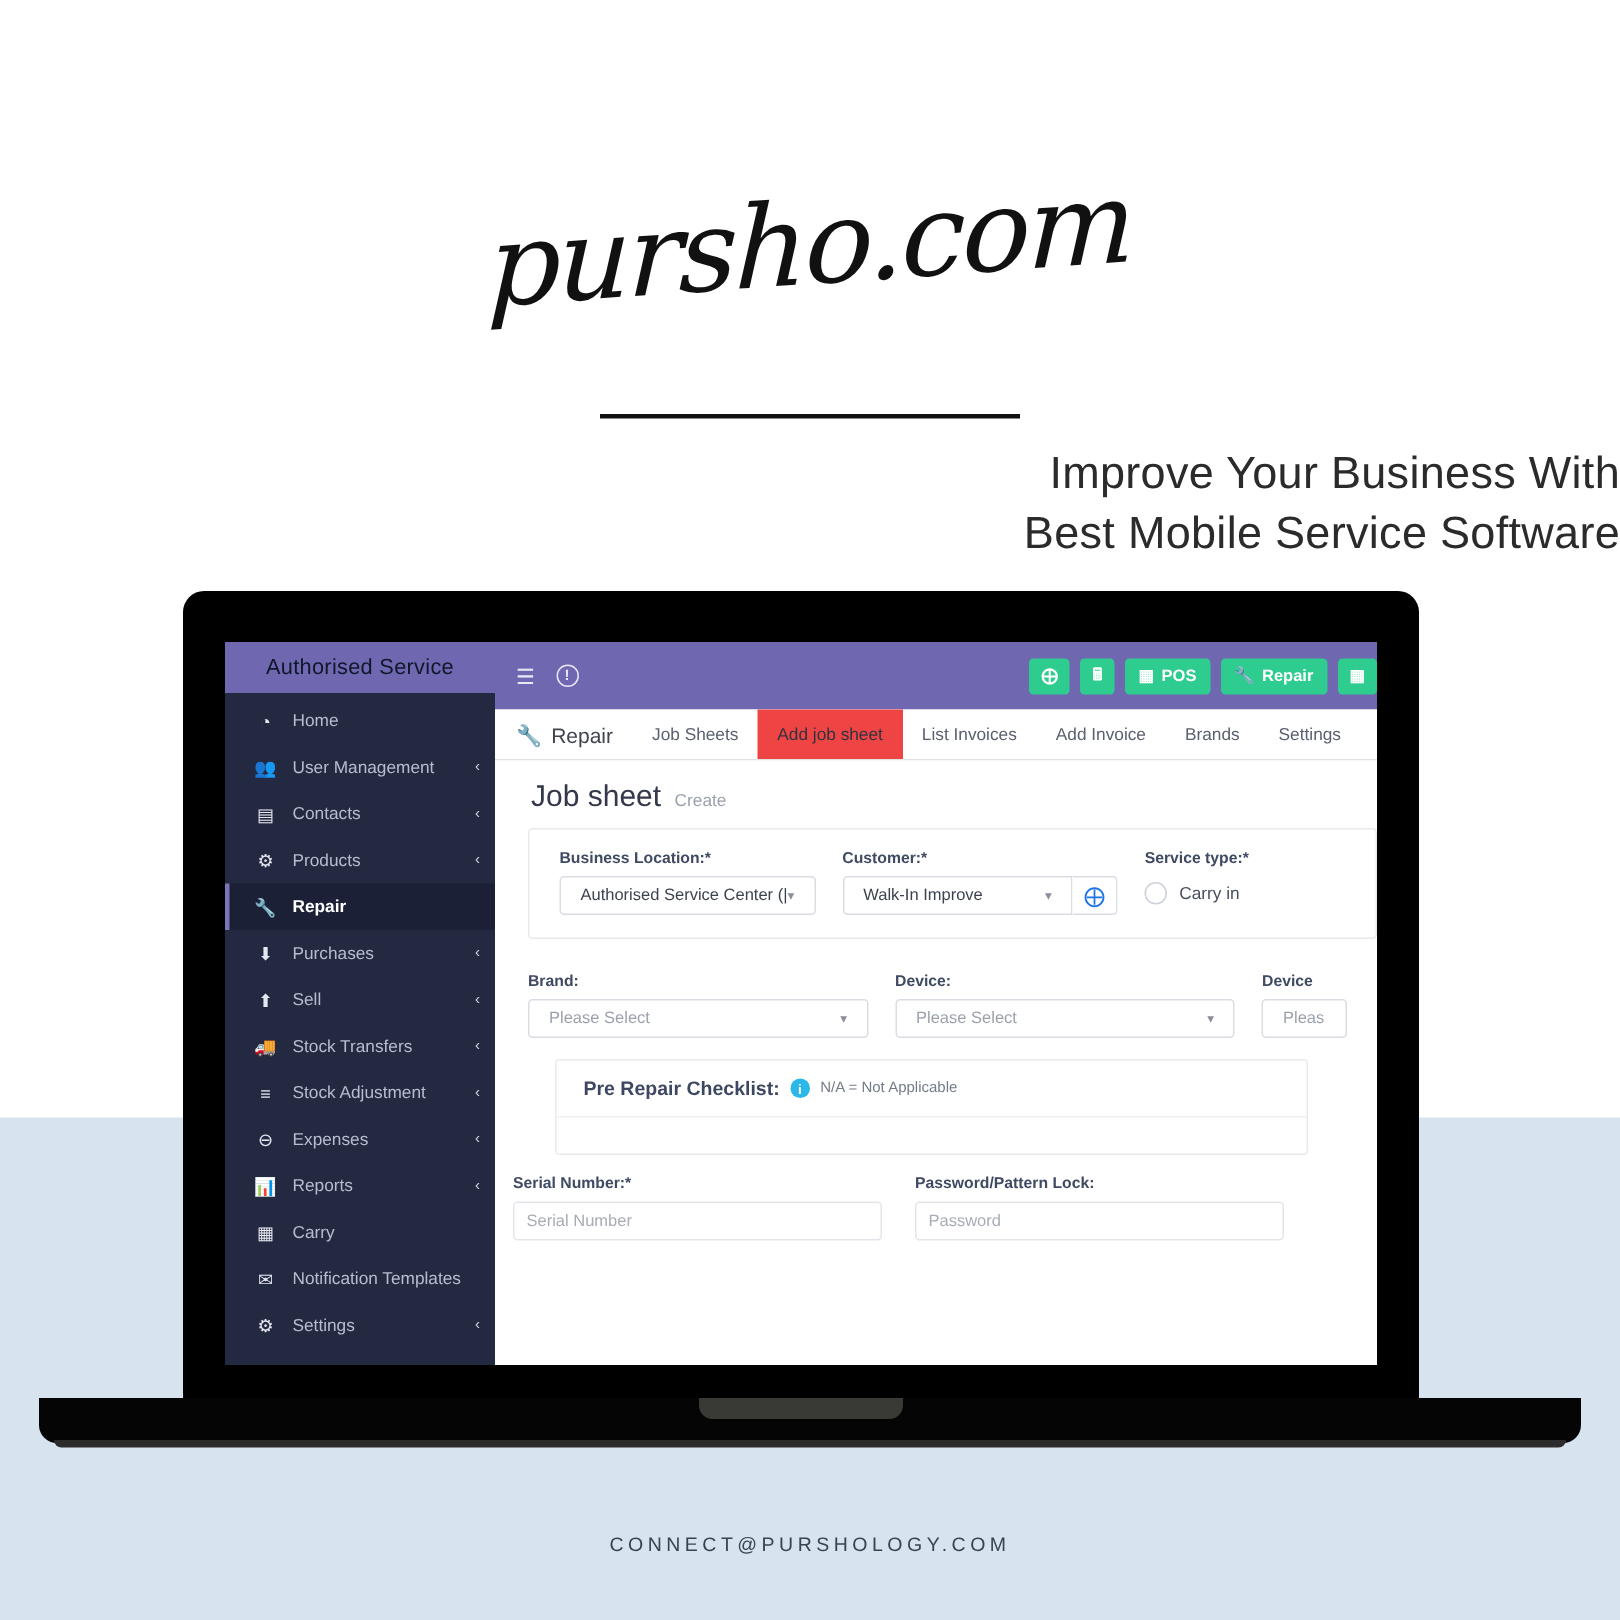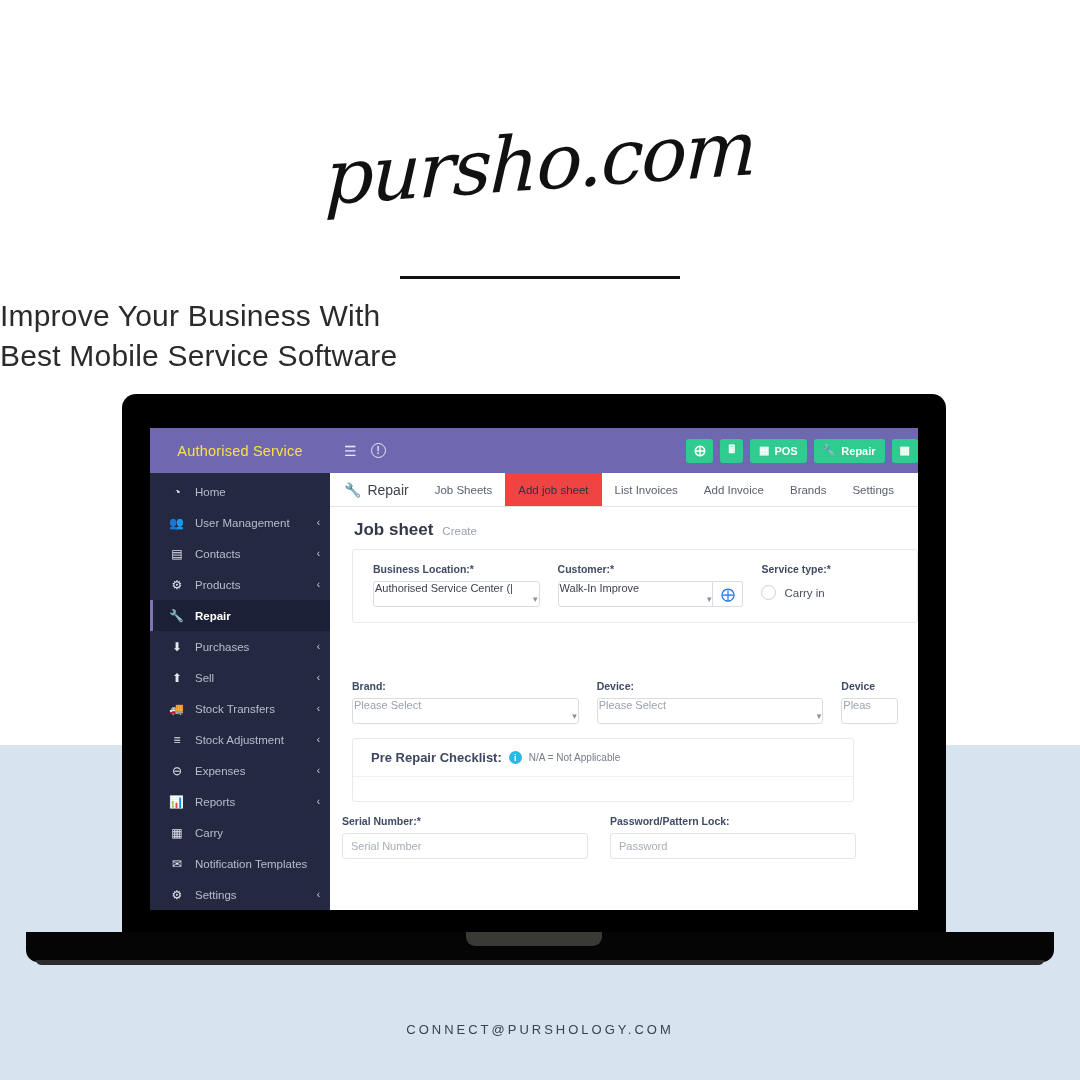--- a/index.html
+++ b/index.html
@@ -31,21 +31,21 @@
     transform: rotate(-4deg) skewX(-6deg);
     display: inline-block;
     font-weight: 400;
   }
   .divider {
     position: absolute; left: 400px; top: 276px; width: 280px; height: 3px;
     background: #111111;
   }
   .headline {
     position: absolute; left: 0; top: 296px; width: 1080px;
-    text-align: left;
+    text-align: right;
     font-size: 30px;
     line-height: 40px;
     color: #2b2b2b;
     font-weight: 400;
     letter-spacing: 0.2px;
   }
 
   
   .laptop-screen {
     position: absolute; left: 122px; top: 394px; width: 824px; height: 551px;
@@ -76,23 +76,23 @@
     background: #ffffff;
     overflow: hidden;
   }
 
   
   .sidebar {
     position: absolute; left: 0; top: 0; width: 180px; height: 482px;
     background: #242942;
   }
   .sidebar-brand {
-    height: 45px; background: #6f68b0;
+    height: 34px; background: #6f68b0;
     display: flex; align-items: center; justify-content: center;
-    color: #fde047; font-size: 14.5px; letter-spacing: 0.2px;
+    color: #0f172a; font-size: 14.5px; letter-spacing: 0.2px;
   }
   .menu { padding-top: 3px; }
   .menu-item {
     position: relative;
     height: 31px; display: flex; align-items: center;
     padding: 0 10px 0 17px;
     color: #b9bcd0; font-size: 11.5px;
   }
   .menu-item .ico {
     width: 20px; display: inline-flex; align-items: center; justify-content: center;
@@ -148,42 +148,42 @@
   .tab.active { background: #ef4444; color: #2f3340; }
 
   
   .content {
     position: absolute; left: 180px; top: 79px; width: 588px; height: 403px;
     background: #ffffff;
   }
   .page-head {
     padding: 13px 0 9px 24px; display: flex; align-items: baseline; gap: 9px;
   }
-  .page-title { font-size: 17px; color: #33384a; font-weight: bold; }
+  .page-title { font-size: 20px; color: #33384a; font-weight: normal; }
   .page-sub { font-size: 11.5px; color: #9aa0ad; }
 
   .card {
     margin: 0 0 0 22px; width: 566px;
     background: #ffffff; border: 1px solid #e8eaee;
     border-radius: 3px;
     padding: 13px 0 15px 0;
   }
   .row { display: flex; padding: 0 20px; gap: 18px; }
   .fg { display: flex; flex-direction: column; }
   .fg.w1 { width: 172px; }
   .fg.w2 { width: 192px; }
   .flabel {
     font-size: 10.5px; color: #3f4a63; font-weight: bold; margin-bottom: 6px;
     white-space: nowrap;
   }
   .fctrl {
     height: 26px; border: 1px solid #d9dde3; border-radius: 3px;
-    background: #ffffff; display: flex; align-items: flex-start;
-    padding: 0 1px; font-size: 11px; color: #3d4250;
-    overflow: hidden; white-space: nowrap; flex-direction: column;
+    background: #ffffff; display: flex; align-items: center;
+    padding: 0 13px; font-size: 11px; color: #3d4250;
+    overflow: hidden; white-space: nowrap;
   }
   .fctrl .caret { margin-left: auto; font-size: 9px; color: #8b8f99; }
   .fctrl.ph { color: #9ba1ad; }
   .addon {
     width: 30px; height: 26px; border: 1px solid #d9dde3; border-left: none;
     border-radius: 0 3px 3px 0; display: flex; align-items: center; justify-content: center;
     color: #1e73e8; font-size: 14px; background: #ffffff;
   }
   .radio-line { display: flex; align-items: center; gap: 8px; margin-top: 4px; }
   .radio {
@@ -422,21 +422,21 @@
               <span class="radio-lbl">Carry in</span>
             </div>
           </div>
 
         </div>
       </div>
 
       <div class="gap"></div>
 
       <div style="padding-left:22px;">
-        <div class="row" style="padding-left:0;margin-top:35px;">
+        <div class="row" style="padding-left:0;">
 
           <div class="fg" style="width:240px;">
             <div class="flabel">Brand:</div>
             <div class="fctrl ph">
               <span>Please Select</span>
               <span class="caret">▾</span>
             </div>
           </div>
 
           <div class="fg" style="width:240px;">
@@ -451,21 +451,21 @@
             <div class="flabel">Device</div>
             <div class="fctrl ph">
               <span>Pleas</span>
             </div>
           </div>
 
         </div>
       </div>
 
       <div style="padding-left:22px;width:588px;">
-        <div class="checklist" style="margin-left:0;width:502px;">
+        <div class="checklist" style="margin-left:18px;width:502px;">
           <div class="checklist-head">
             <span class="cl-title">Pre Repair Checklist:</span>
             <span class="cl-info">i</span>
             <span class="cl-note">N/A = Not Applicable</span>
           </div>
           <div class="checklist-body"></div>
         </div>
       </div>
 
       <div class="serial-row" style="padding-left:12px;">

